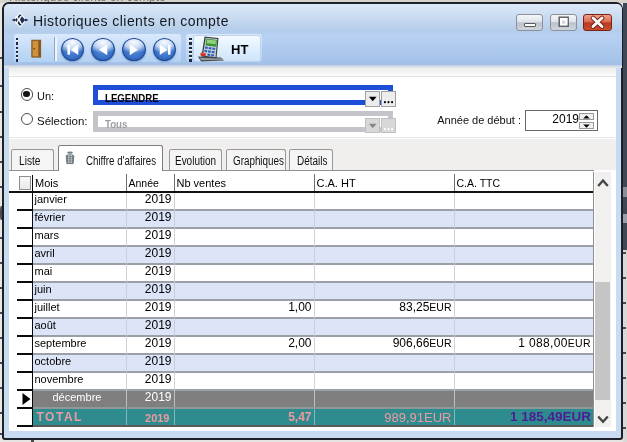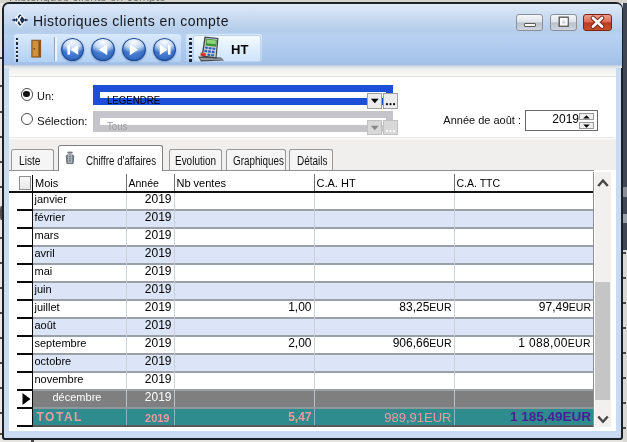--- a/index.html
+++ b/index.html
@@ -26,21 +26,21 @@
 .grip { position:absolute; width:2.4px; top:38px; height:23.5px; background-image:repeating-linear-gradient(180deg, #1e2a3c 0 2.3px, rgba(255,255,255,0.85) 2.3px 3.1px, rgba(255,255,255,0) 3.1px 4.3px); }
 .navbtn { position:absolute; top:37.5px; width:23.5px; height:23.5px; border-radius:50%;
   background:radial-gradient(ellipse 70% 48% at 50% 18%, rgba(255,255,255,.98) 0%, rgba(235,245,255,.75) 55%, rgba(255,255,255,0) 100%),
              radial-gradient(circle at 50% 45%, #5d93e2 0%, #3a70c6 55%, #2356a8 80%, #1a4690 100%);
   box-shadow:inset 0 0 0 1px #1d4a94, 0 1px 2px rgba(30,60,120,.35); }
 
 
 .radio { position:absolute; width:12.5px; height:12.5px; border:1.2px solid #4e4e4e; border-radius:50%; background:#fff; }
 .radio.sel::after { content:""; position:absolute; left:1.9px; top:1.9px; width:6.3px; height:6.3px; border-radius:50%; background:#141414; }
 .lab { position:absolute; font-size:11px; color:#101010; }
-.combo { position:absolute; left:93.3px; width:300px; height:20.5px; background:#fff; border:7px solid #1d4ed8; }
+.combo { position:absolute; left:93.3px; width:300px; height:20.5px; background:#fff; border:5px solid #1d4ed8;font-weight:bold; }
 .combo .txt { position:absolute; left:6.5px; top:2px; font-size:11.5px; color:#000; transform:scaleX(.84); transform-origin:left center; }
 .cbtn { position:absolute; top:1.5px; height:15.5px; background:#ececec; border:1px solid #a0a0a0; }
 .combo.dis { border-color:#c4c4ca; }
 .combo.dis .txt { color:#9d9da3; }
 .combo.dis .cbtn { background:#d8d8d8; border-color:#c0c0c0; }
 
 
 .tab { position:absolute; font-size:12px; color:#101010; background:#f5f5f5; border:1px solid #989898; border-bottom:none; border-radius:2.5px 2.5px 0 0; }
 .tab .tx { position:absolute; white-space:nowrap; }
 #tabActive { background:#fff; border-color:#7e7e7e; z-index:3; }
@@ -194,21 +194,21 @@
   <div class="cbtn" style="left:266.5px;width:15.5px;"><svg width="13.5" height="13.5" viewBox="0 0 14 14">
         <path d="M3 5 L11 5 L7 9.5 Z" fill="#888"></path>
       </svg></div>
   <div class="cbtn" style="left:282.5px;width:15px;"><svg width="13" height="13.5" viewBox="0 0 13 14">
         <circle cx="2.8" cy="10.5" r="1.1" fill="#fff"></circle>
         <circle cx="6.5" cy="10.5" r="1.1" fill="#fff"></circle>
         <circle cx="10.2" cy="10.5" r="1.1" fill="#fff"></circle>
       </svg></div>
 </div>
 
-<div class="lab abs" style="left:419px;top:114px;width:102px;text-align:right;">Année de août :</div>
+<div class="lab abs" style="left:419px;top:114px;width:102px;text-align:right;">Année de début :</div>
 <div class="abs" style="left:524.5px;top:110px;width:73px;height:21px;border:1px solid #686868;background:#fff;">
   <div class="abs" style="right:17.5px;top:1px;font-size:12px;color:#000;">2019</div>
   <div class="abs" style="left:53.8px;top:1.8px;width:14.7px;height:6.8px;background:#efefef;border:1px solid #9a9a9a;"></div>
   <div class="abs" style="left:53.8px;top:10.9px;width:14.7px;height:7.2px;background:#efefef;border:1px solid #9a9a9a;"></div>
   <svg class="abs" style="left:53.8px;top:1.6px;" width="15" height="17" viewBox="0 0 15 17">
     <path d="M7.5 2.2 L10.8 5.4 L4.2 5.4 Z" fill="#000"></path>
     <path d="M4.2 11.6 L10.8 11.6 L7.5 14.8 Z" fill="#000"></path>
   </svg>
 </div>
 
@@ -280,21 +280,20 @@
     <div class="abs" style="left:24.1px;top:127.2px;width:559.9px;height:1.5px;background:#9aa0a8;"></div>
     <div class="ct" style="left:25.5px;top:110.7px;color:#000;">juin</div>
     <div class="ct num" style="left:101px;width:61.5px;top:109.7px;font-size:12px;color:#000;">2019</div>
     <div class="abs" style="left:24.1px;top:128.7px;width:559.9px;height:16.5px;background:#ffffff;"></div>
     <div class="abs" style="left:7.5px;top:145.2px;width:16.6px;height:1.5px;background:#0a0a0a;"></div>
     <div class="abs" style="left:24.1px;top:145.2px;width:559.9px;height:1.5px;background:#9aa0a8;"></div>
     <div class="ct" style="left:25.5px;top:128.7px;color:#000;">juillet</div>
     <div class="ct num" style="left:101px;width:61.5px;top:127.69999999999999px;font-size:12px;color:#000;">2019</div>
     <div class="ct num" style="left:222.5px;width:80px;top:127.69999999999999px;font-size:12px;">1,00</div>
     <div class="ct num" style="left:332.5px;width:110px;top:127.69999999999999px;font-size:12px;">83,25<span style="font-size:10.5px;">EUR</span></div>
-    <div class="ct num" style="left:452px;width:130px;top:127.69999999999999px;font-size:12px;letter-spacing:0px;">97,49<span style="font-size:10.5px;">EUR</span></div>
     <div class="abs" style="left:24.1px;top:146.7px;width:559.9px;height:16.5px;background:#dbe5f7;"></div>
     <div class="abs" style="left:7.5px;top:163.2px;width:16.6px;height:1.5px;background:#0a0a0a;"></div>
     <div class="abs" style="left:24.1px;top:163.2px;width:559.9px;height:1.5px;background:#9aa0a8;"></div>
     <div class="ct" style="left:25.5px;top:146.7px;color:#000;">août</div>
     <div class="ct num" style="left:101px;width:61.5px;top:145.7px;font-size:12px;color:#000;">2019</div>
     <div class="abs" style="left:24.1px;top:164.7px;width:559.9px;height:16.5px;background:#ffffff;"></div>
     <div class="abs" style="left:7.5px;top:181.2px;width:16.6px;height:1.5px;background:#0a0a0a;"></div>
     <div class="abs" style="left:24.1px;top:181.2px;width:559.9px;height:1.5px;background:#9aa0a8;"></div>
     <div class="ct" style="left:25.5px;top:164.7px;color:#000;">septembre</div>
     <div class="ct num" style="left:101px;width:61.5px;top:163.7px;font-size:12px;color:#000;">2019</div>

